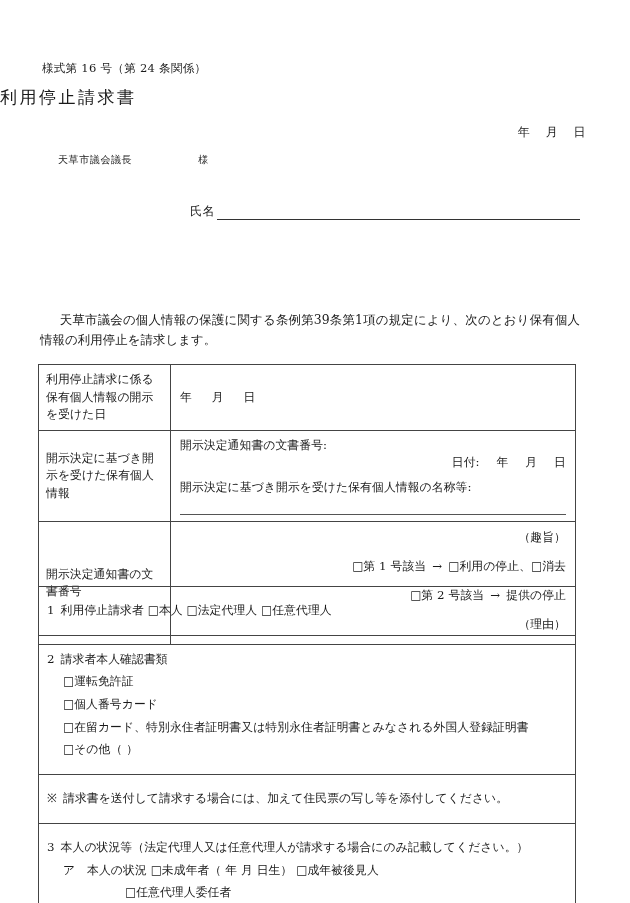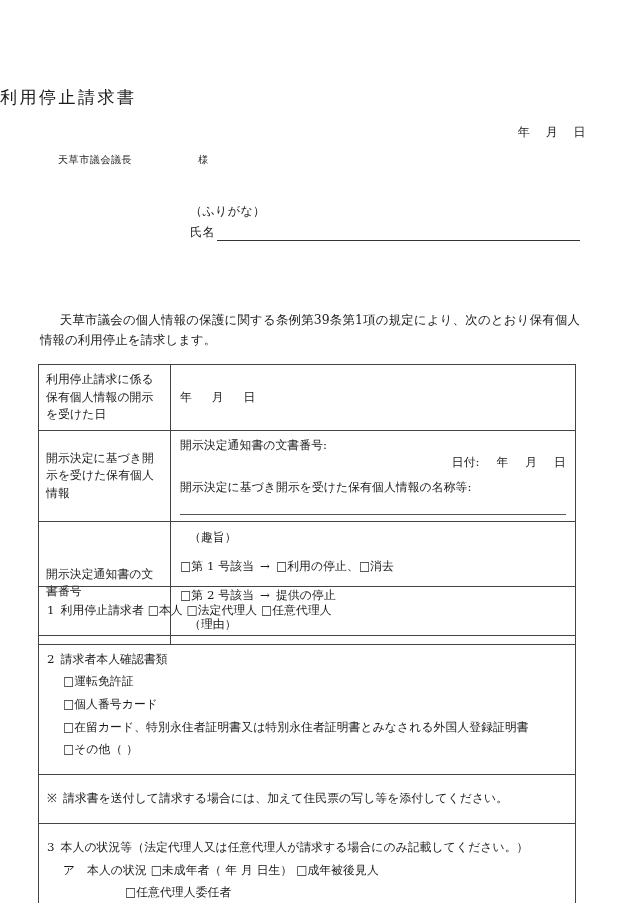--- a/index.html
+++ b/index.html
@@ -156,21 +156,21 @@
   .disclose-line1 .left { flex: 0 0 auto; }
   .disclose-line1 .right { margin-left: auto; margin-top: 17px; }
   .disclose-line1 .right span { margin-left: 13px; }
   .disclose-line2 { margin-top: 7px; }
   .under-rule {
     border-bottom: 1px solid #555;
     height: 13px;
     margin-top: 6px;
   }
 
-  .purpose-cell { padding: 7px 9px 9px 9px !important; }
+  .purpose-cell { padding: 7px 9px 9px 9px !important; text-align: right; }
   .purpose-cell .ln { margin: 0 0 11px 0; }
   .purpose-cell .ln.last { margin-bottom: 2px; }
   .pad-left { padding-left: 9px; }
   .arrow { margin: 0 6px; }
 
   
   #table-notes {
     left: 38px;
     top: 586px;
     width: 538px;
@@ -186,35 +186,35 @@
   #table-notes .line:last-child { margin-bottom: 0; }
   .chk { letter-spacing: 0; }
   .item-no { margin-right: 6px; }
   .pad-bottom { padding-bottom: 24px !important; }
 </style>
 </head>
 <body>
 
 <div class="page">
 
+  <div class="form-no">様式第 16 号（第 24 条関係）</div>
 
   <div class="doc-title">利用停止請求書</div>
 
   <div class="date-line">
     <span>年</span>
     <span>月</span>
     <span>日</span>
   </div>
 
   <div class="addressee">
     <span>天草市議会議長</span><span class="sama">様</span>
   </div>
 
   <div class="applicant">
-    <div class="furigana">（ふりがな）</div>
     <div class="field-row">
       <span class="field-label">氏名</span>
       <span class="rule"></span>
     </div>
   </div>
 
 
   <div class="intro">
     <span class="indent">天草市議会の個人情報の保護に関する条例第39条第1項の規定により、次のとおり保有個人情報の</span><span>利用停止を請求します。</span>
   </div>

